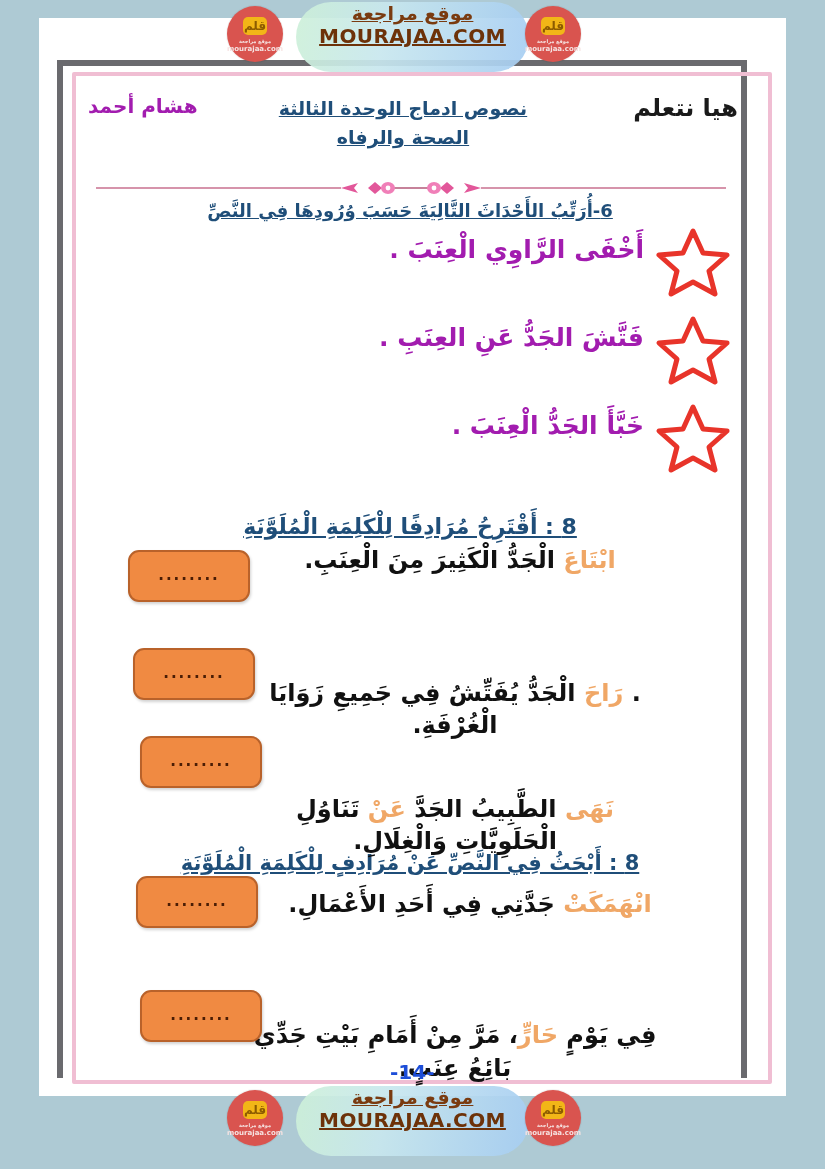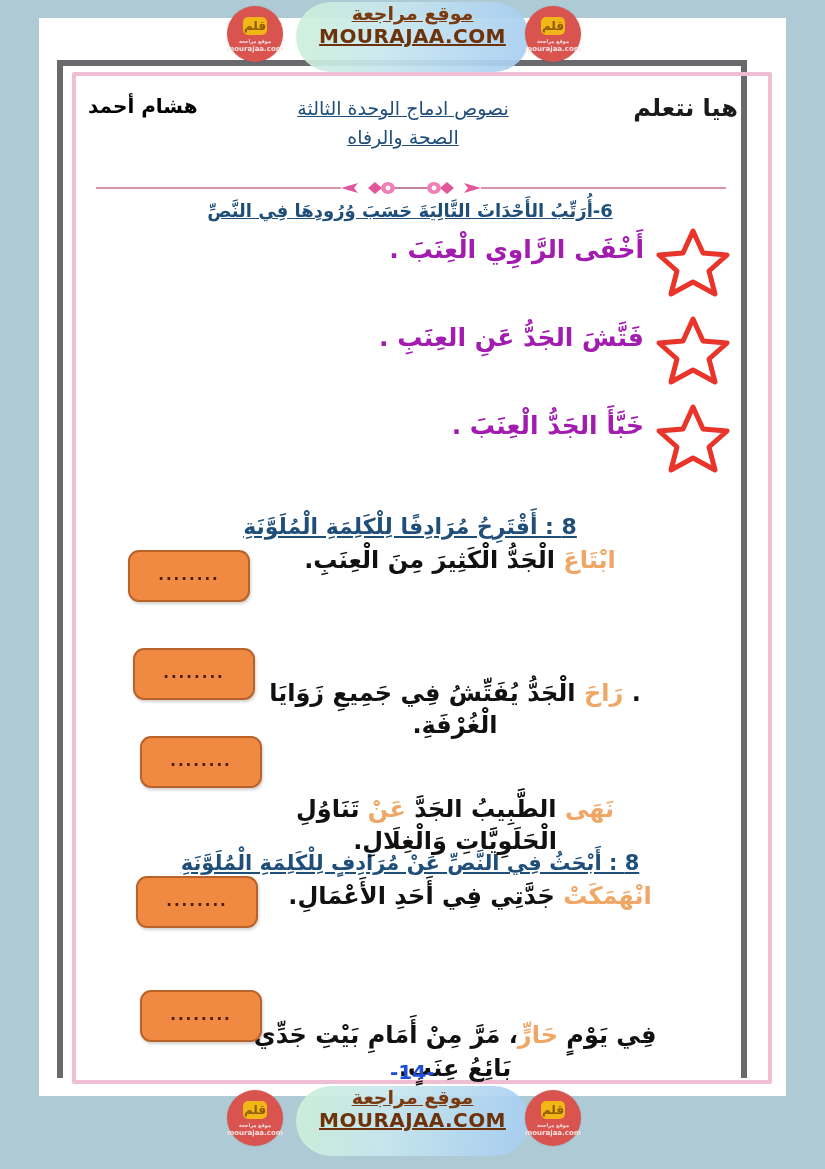--- a/index.html
+++ b/index.html
@@ -158,32 +158,32 @@
     position: absolute;
     right: 170px;
     top: 2px;
     width: 330px;
     text-align: center;
     color: #1f4e79;
   }
   .hdr-center .ln {
     display: block;
     font-size: 19px;
-    font-weight: normal;
+    font-weight: bold;
     text-decoration: underline;
     line-height: 1.55;
     white-space: nowrap;
   }
   .hdr-left {
     position: absolute;
     left: 0;
     top: 2px;
     font-size: 20px;
     font-weight: bold;
-    color: #000000;
+    color: #a21caf;
     white-space: nowrap;
   }
 
   
   .divider {
     position: absolute;
     left: 96px;
     top: 180px;
     width: 630px;
     height: 14px;
@@ -370,21 +370,21 @@
       <span class="hl">نَهَى</span><span> الطَّبِيبُ الجَدَّ </span><span class="hl">عَنْ</span><span> تَنَاوُلِ الْحَلَوِيَّاتِ وَالْغِلَالِ.</span>
     </div>
     <div class="ansbox" style="right:478px; top:2px">
       <span class="dots">........</span>
     </div>
   </div>
 
   <div class="q-head q8" style="margin-top:4px">8 : أَبْحَثُ فِي النَّصِّ عَنْ مُرَادِفٍ لِلْكَلِمَةِ الْمُلَوَّنَةِ</div>
 
   <div class="syn-row" style="height:54px">
-    <div class="sent" style="top:4px; left:200px">
+    <div class="sent" style="top:12px; left:200px">
       <span class="hl">انْهَمَكَتْ</span><span> جَدَّتِي فِي أَحَدِ الأَعْمَالِ.</span>
     </div>
     <div class="ansbox" style="right:482px; top:0px">
       <span class="dots">........</span>
     </div>
   </div>
 
   <div class="syn-row" style="height:100px">
     <div class="sent wide" style="top:14px">
       <span>فِي يَوْمٍ </span><span class="hl">حَارٍّ</span><span>، مَرَّ مِنْ أَمَامِ بَيْتِ جَدِّي بَائِعُ عِنَبٍ.</span>

